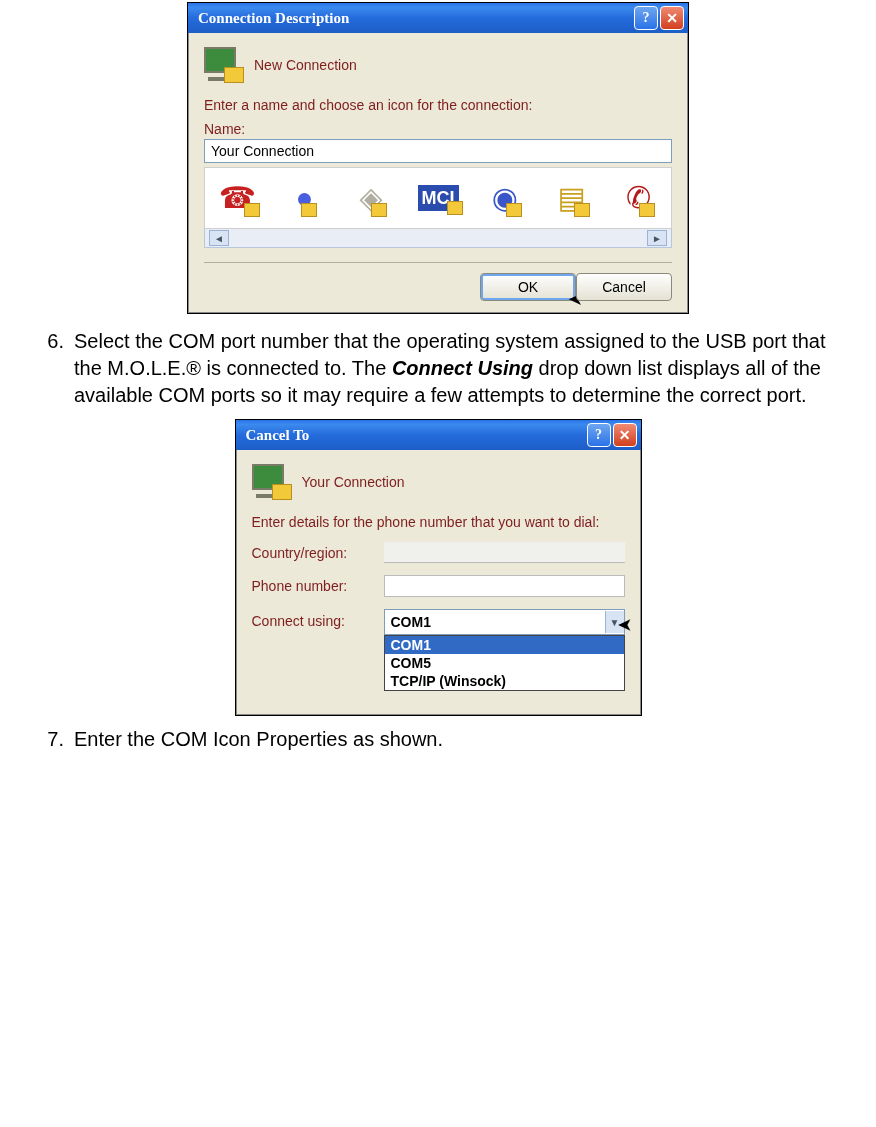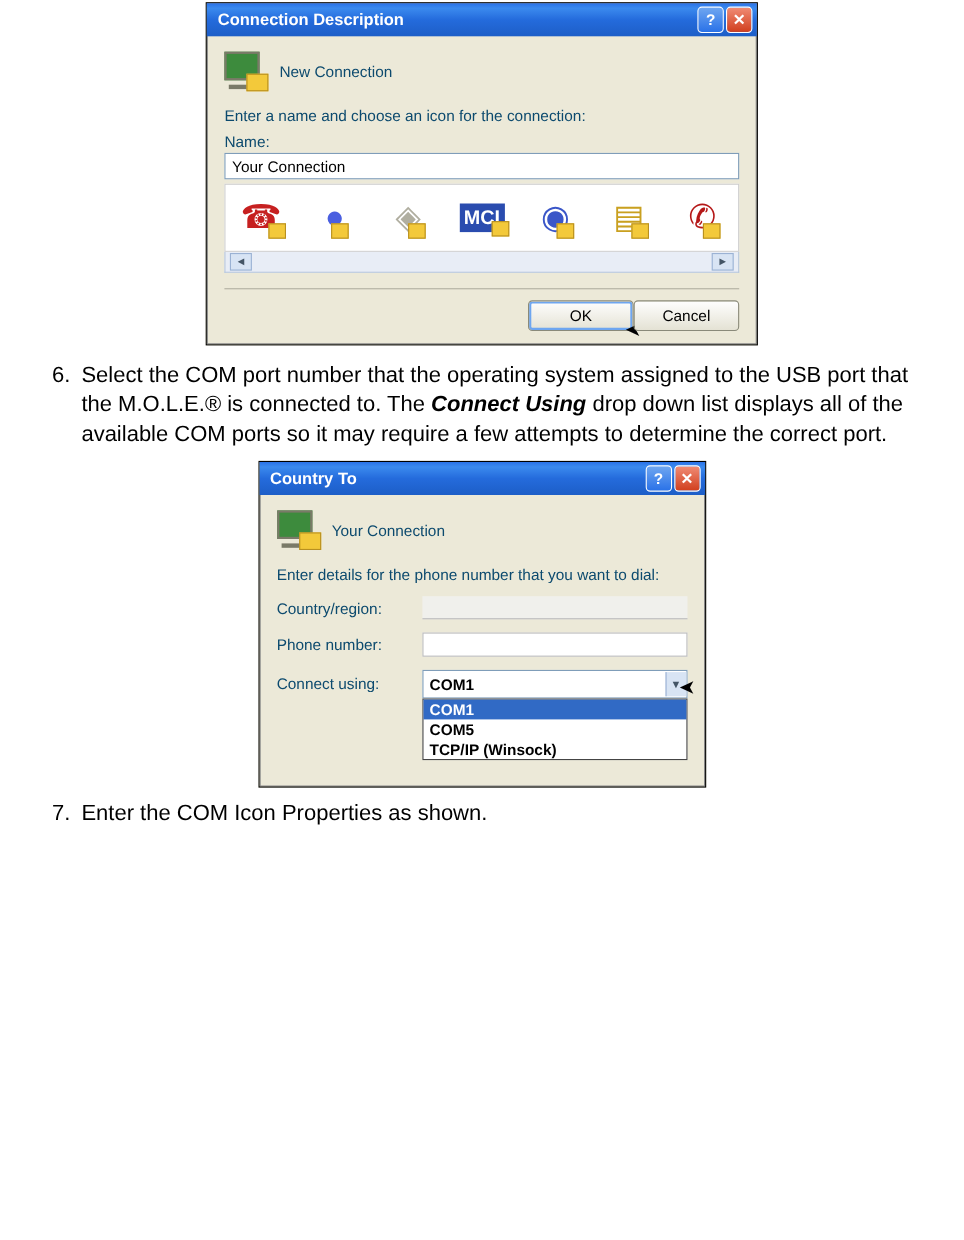--- a/index.html
+++ b/index.html
@@ -22,20 +22,21 @@
   .dialog-2 { width: 405px; margin-top: 8px; }
   .titlebar {
     display: flex;
     align-items: center;
     height: 30px;
     background: linear-gradient(180deg, #2a72e8 0%, #3b8aee 15%, #246bdc 50%, #1d5ec7 100%);
     color: #fff;
     font-weight: bold;
     padding: 0 4px 0 10px;
     font-size: 15px;
+    font-family: Liberation Serif, serif;
   }
   .titlebar .title { flex: 1; }
   .tb-btn {
     width: 22px;
     height: 22px;
     margin-left: 2px;
     border: 1px solid #fff;
     border-radius: 4px;
     display: flex;
     align-items: center;
@@ -78,21 +79,21 @@
   }
   .monitor-icon .badge {
     position: absolute;
     bottom: 0; right: 0;
     width: 18px; height: 14px;
     background: #f3c93a;
     border: 1px solid #b89020;
   }
   .blurred {
     filter: blur(0.4px);
-    color: #0c4a6e;
+    color: #7f1d1d;
   }
   .label {
     display: block;
     margin: 8px 0 2px 0;
     font-size: 14px;
   }
   .text-input {
     width: 100%;
     box-sizing: border-box;
     border: 1px solid #7f9db9;
@@ -349,21 +350,21 @@
     <div class="num">6.</div>
     <div class="txt">
       <span>Select the COM port number that the operating system assigned to the USB port that the M.O.L.E.® is connected to. The </span>
       <span class="bold-em">Connect Using</span>
       <span> drop down list displays all of the available COM ports so it may require a few attempts to determine the correct port.</span>
     </div>
   </div>
 
   <div class="dialog dialog-2">
     <div class="titlebar">
-      <span class="title">Country To</span>
+      <span class="title">Cancel To</span>
       <div class="tb-btn help-btn">?</div>
       <div class="tb-btn close-btn">✕</div>
     </div>
     <div class="dialog-body">
       <div class="header-row">
         <div class="monitor-icon">
           <div class="screen"></div>
           <div class="base"></div>
           <div class="badge"></div>
         </div>

